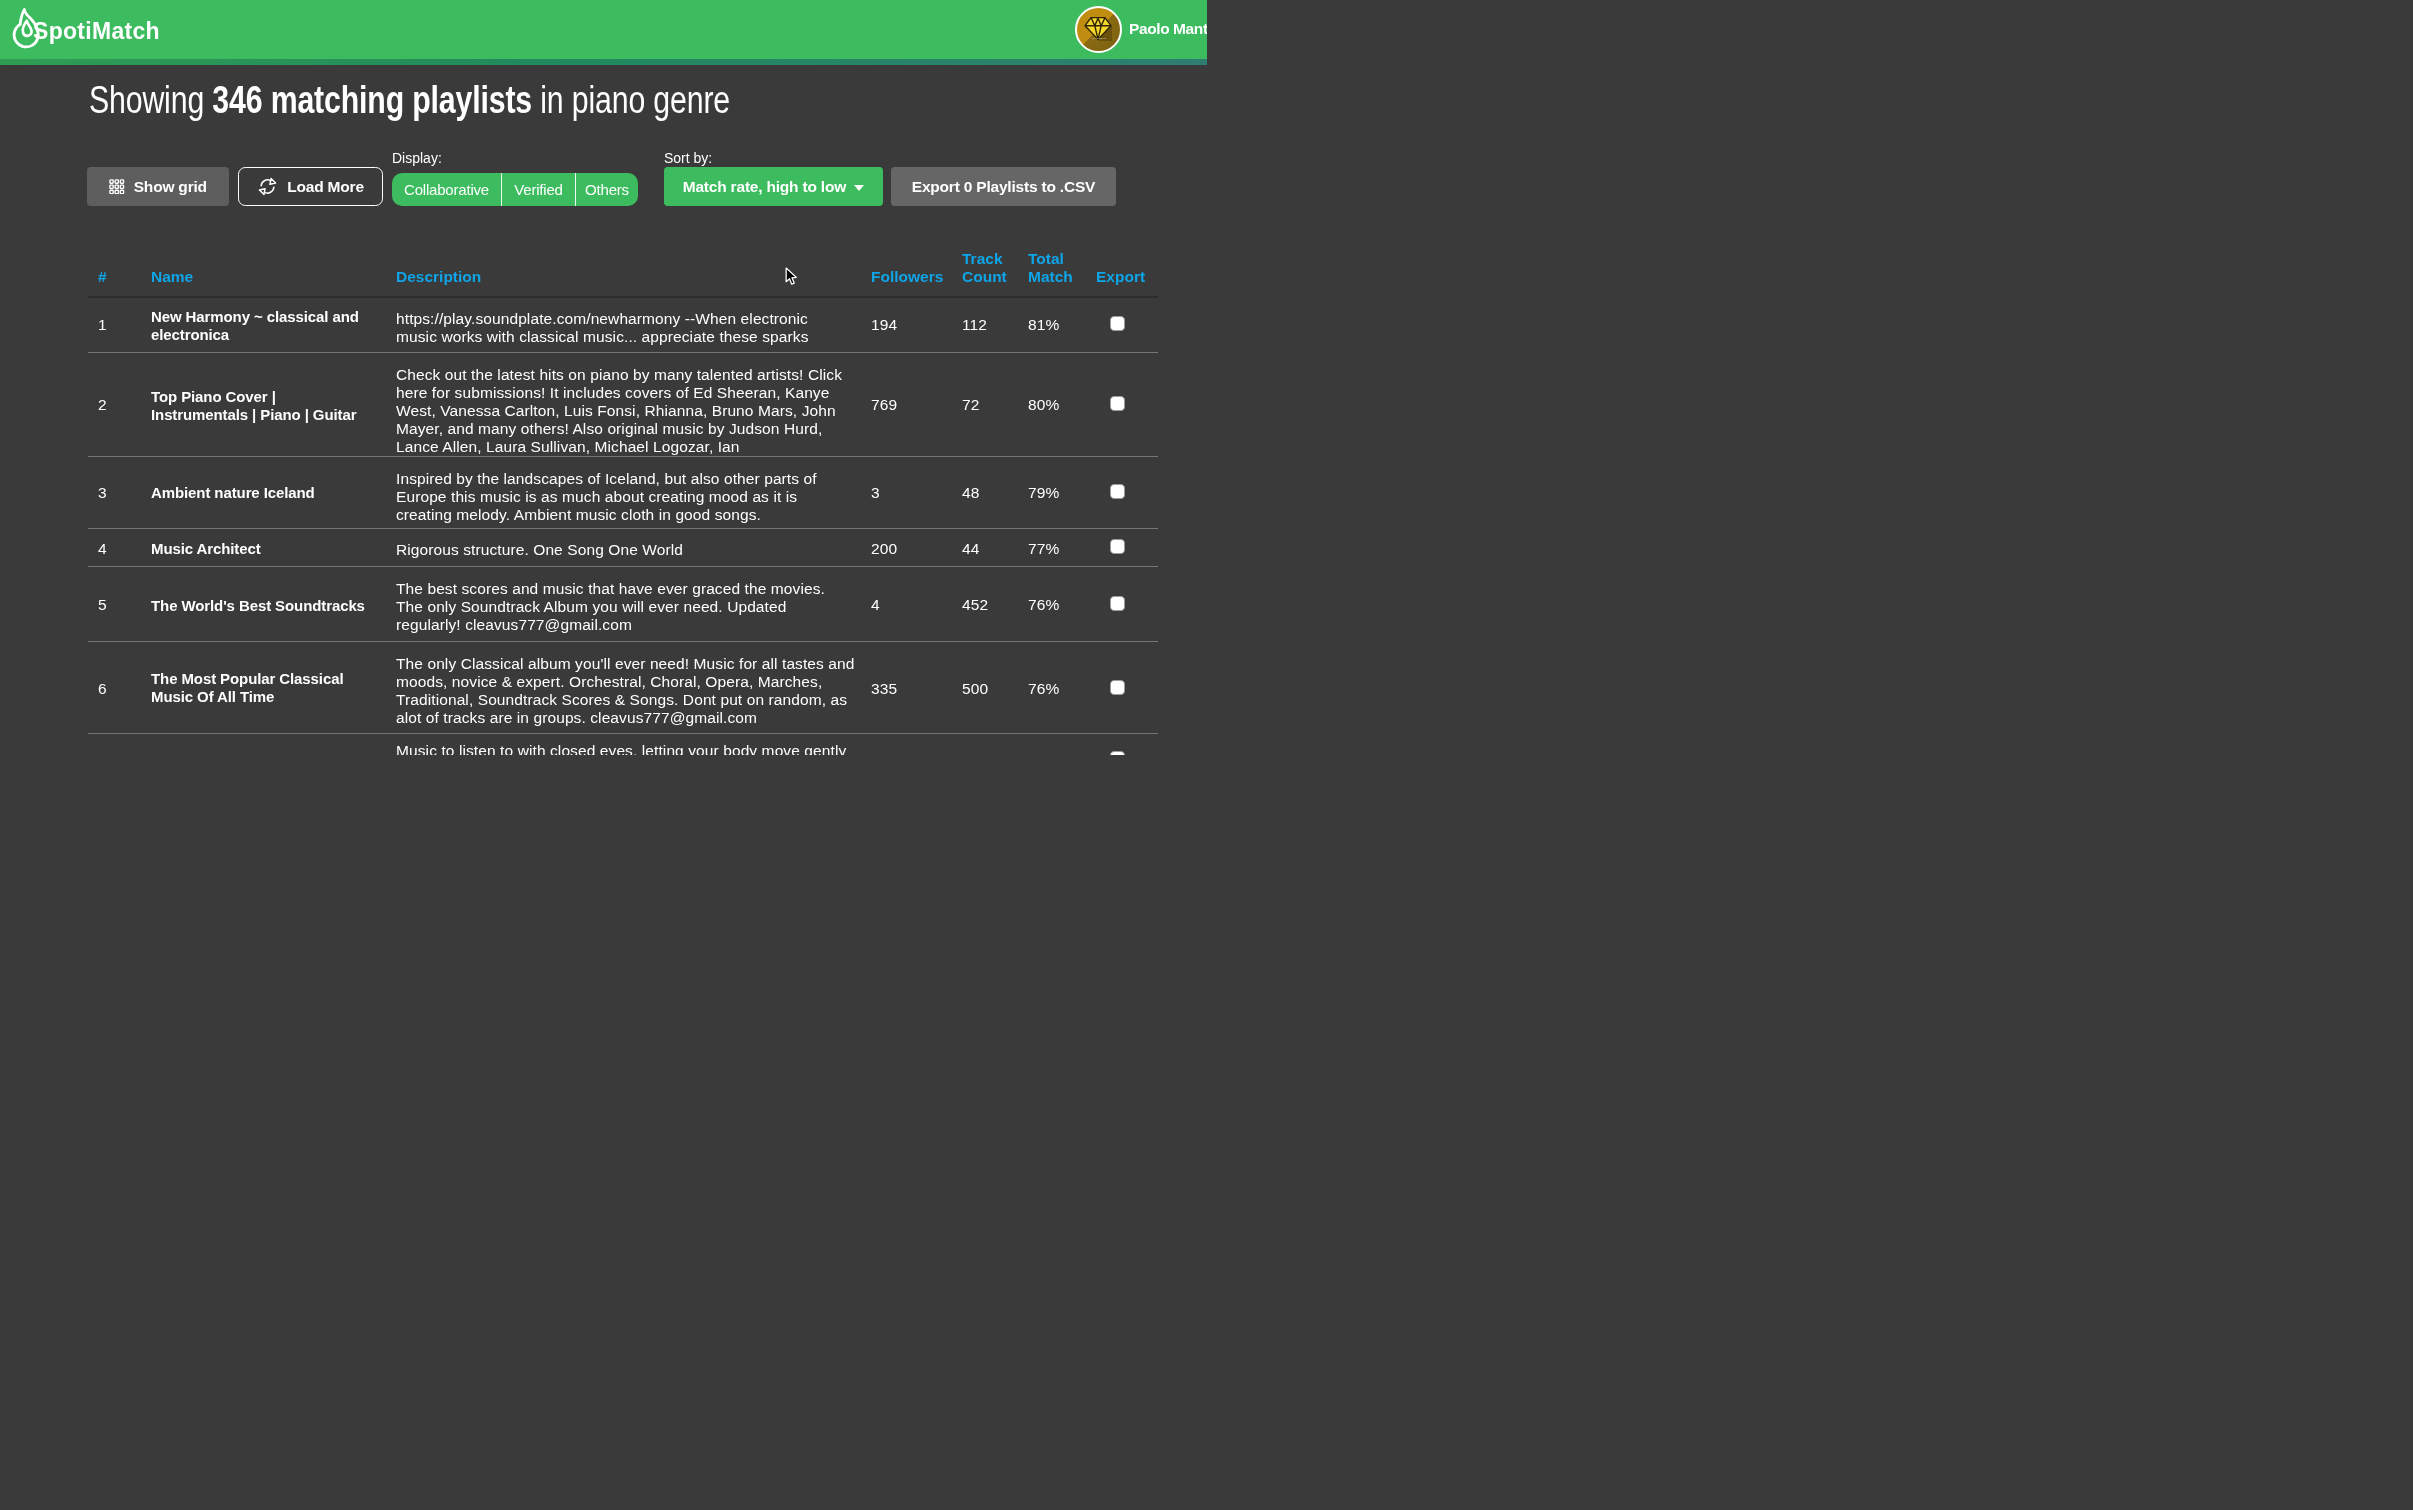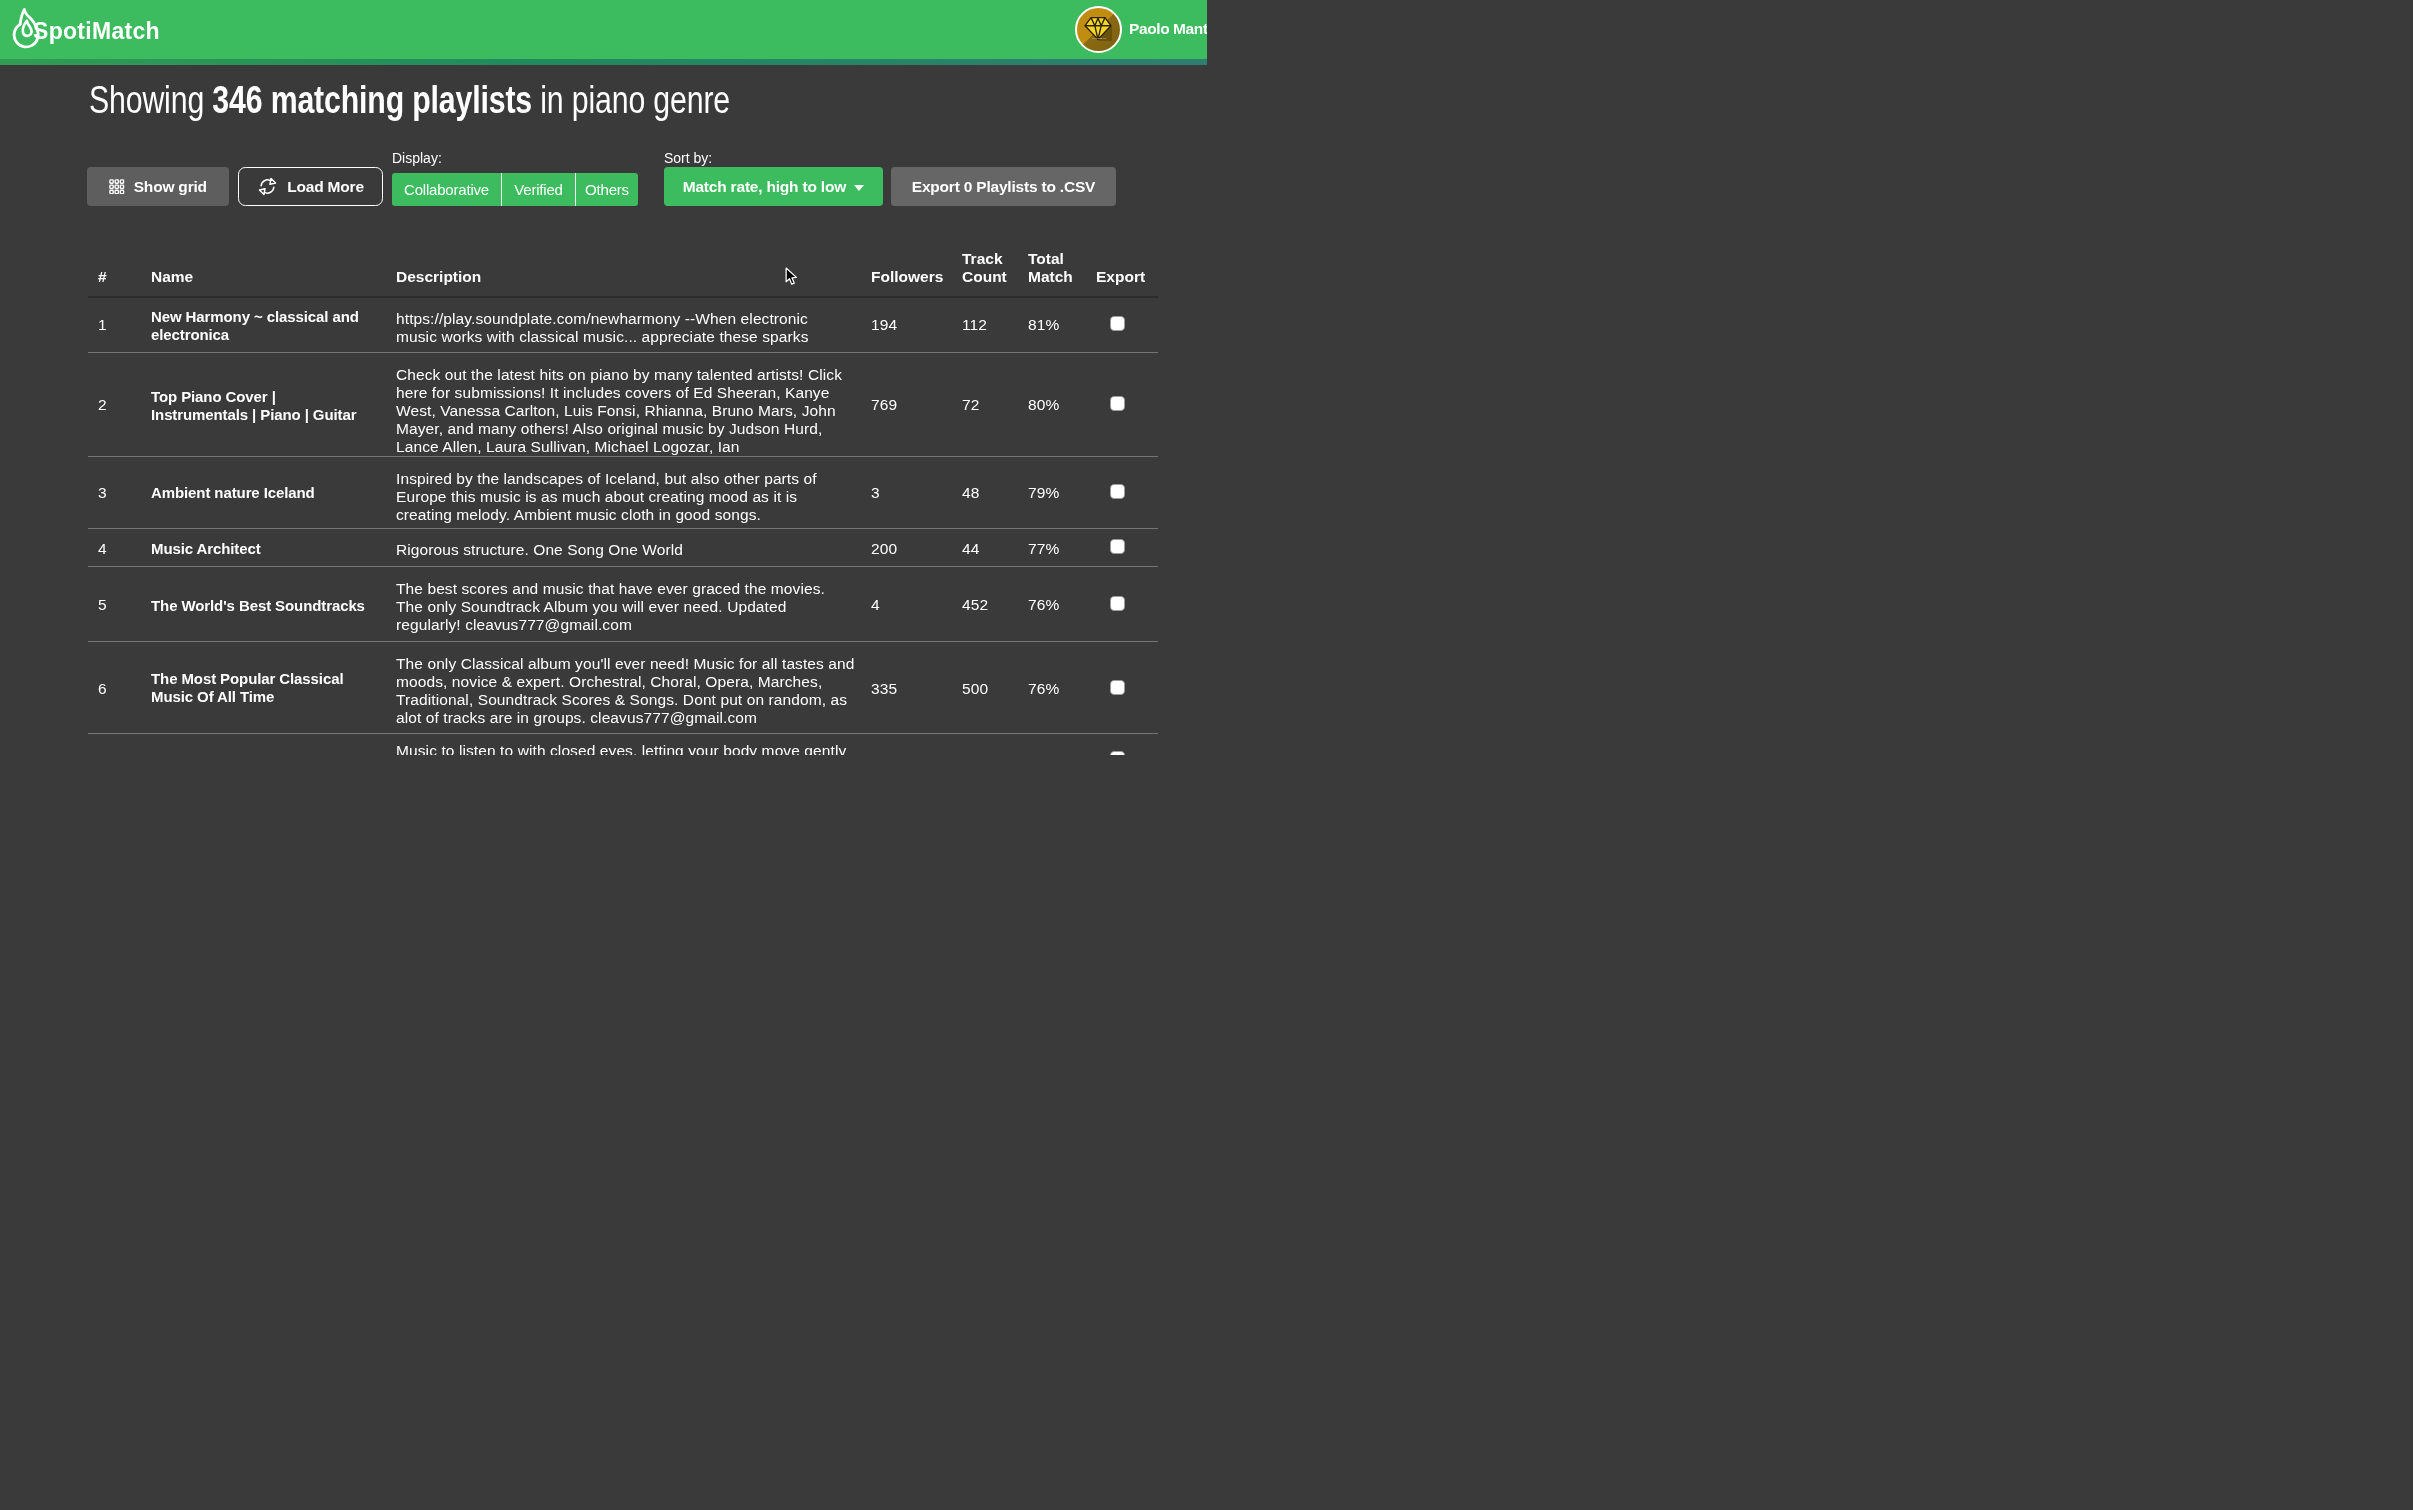--- a/index.html
+++ b/index.html
@@ -16,30 +16,30 @@
 #avatar{position:absolute;left:1075px;top:5.5px;width:47px;height:47px;border-radius:50%;border:2.3px solid #fff;background:linear-gradient(135deg,#c18d10 0%,#c18d10 49%,#8a6b12 49%,#7c6011 100%);overflow:hidden;}
 #uname{position:absolute;left:1129px;top:21px;font-size:15.5px;font-weight:bold;color:#fff;line-height:1;letter-spacing:-0.4px;white-space:nowrap;}
 
 #heading{position:absolute;left:89px;top:81px;font-size:38px;font-weight:400;color:#fff;line-height:1;letter-spacing:-0.2px;white-space:nowrap;transform:scaleX(0.797);transform-origin:0 50%;}
 
 .btn{position:absolute;top:167px;height:39px;border-radius:3.7px;display:flex;align-items:center;justify-content:center;color:#fff;font-weight:bold;font-size:15.5px;letter-spacing:-0.2px;}
 #btn-grid{left:87px;width:142px;background:#5e5e5e;gap:9.1px;}
 #btn-load{left:238px;width:145px;background:transparent;border:1.4px solid #fff;border-radius:7.3px;gap:9.1px;}
 #lab-display{position:absolute;left:392px;top:150px;font-size:14px;color:#fff;line-height:1.2;}
 #lab-sort{position:absolute;left:664px;top:150px;font-size:14px;color:#fff;line-height:1.2;}
-#seg{position:absolute;left:392px;top:173px;height:33px;display:flex;border-radius:3px;overflow:hidden;}
+#seg{position:absolute;left:392px;top:173px;height:33px;display:flex;border-radius:10px;overflow:hidden;}
 #seg div{background:#3cbc5e;color:#fff;font-size:15px;display:flex;align-items:center;justify-content:center;letter-spacing:-0.2px;}
 #seg div + div{border-left:0.9px solid rgba(255,255,255,0.9);}
 #btn-sort{left:664px;width:219px;background:#3cbc5e;gap:8.2px;}
 #btn-export{left:891px;width:225px;background:#666666;}
 .caret{width:0;height:0;border-left:5.5px solid transparent;border-right:5.5px solid transparent;border-top:6.4px solid #fff;margin-top:2.7px;}
 
 .sep{position:absolute;left:88px;width:1070px;height:0.9px;background:rgba(255,255,255,0.30);}
 .sepdark{background:#2c2c2c;height:1.8px;}
-.hcell{position:absolute;color:#ffffff;font-weight:bold;font-size:15.5px;line-height:18px;}
+.hcell{position:absolute;color:#0ea5e9;font-weight:bold;font-size:15.5px;line-height:18px;}
 .cell{position:absolute;color:#fff;font-size:15.5px;line-height:18px;letter-spacing:0.1px;}
 .name{font-weight:bold;font-size:15px;letter-spacing:-0.1px;white-space:nowrap;}
 .cb{position:absolute;left:1110px;width:15px;height:15px;background:#fff;border:1.4px solid #9b9b9b;border-radius:4.6px;}
 </style>
 </head>
 <body>
 
 <div id="topbar">
   <svg style="position:absolute;left:0;top:0" width="55" height="55" viewBox="0 0 60 60" fill="none" stroke="#fff" stroke-linecap="round" stroke-linejoin="round">
     <path d="M 21.9 26.6 A 13.2 13.2 0 1 0 40.5 32.4" stroke-width="3.0"></path>

